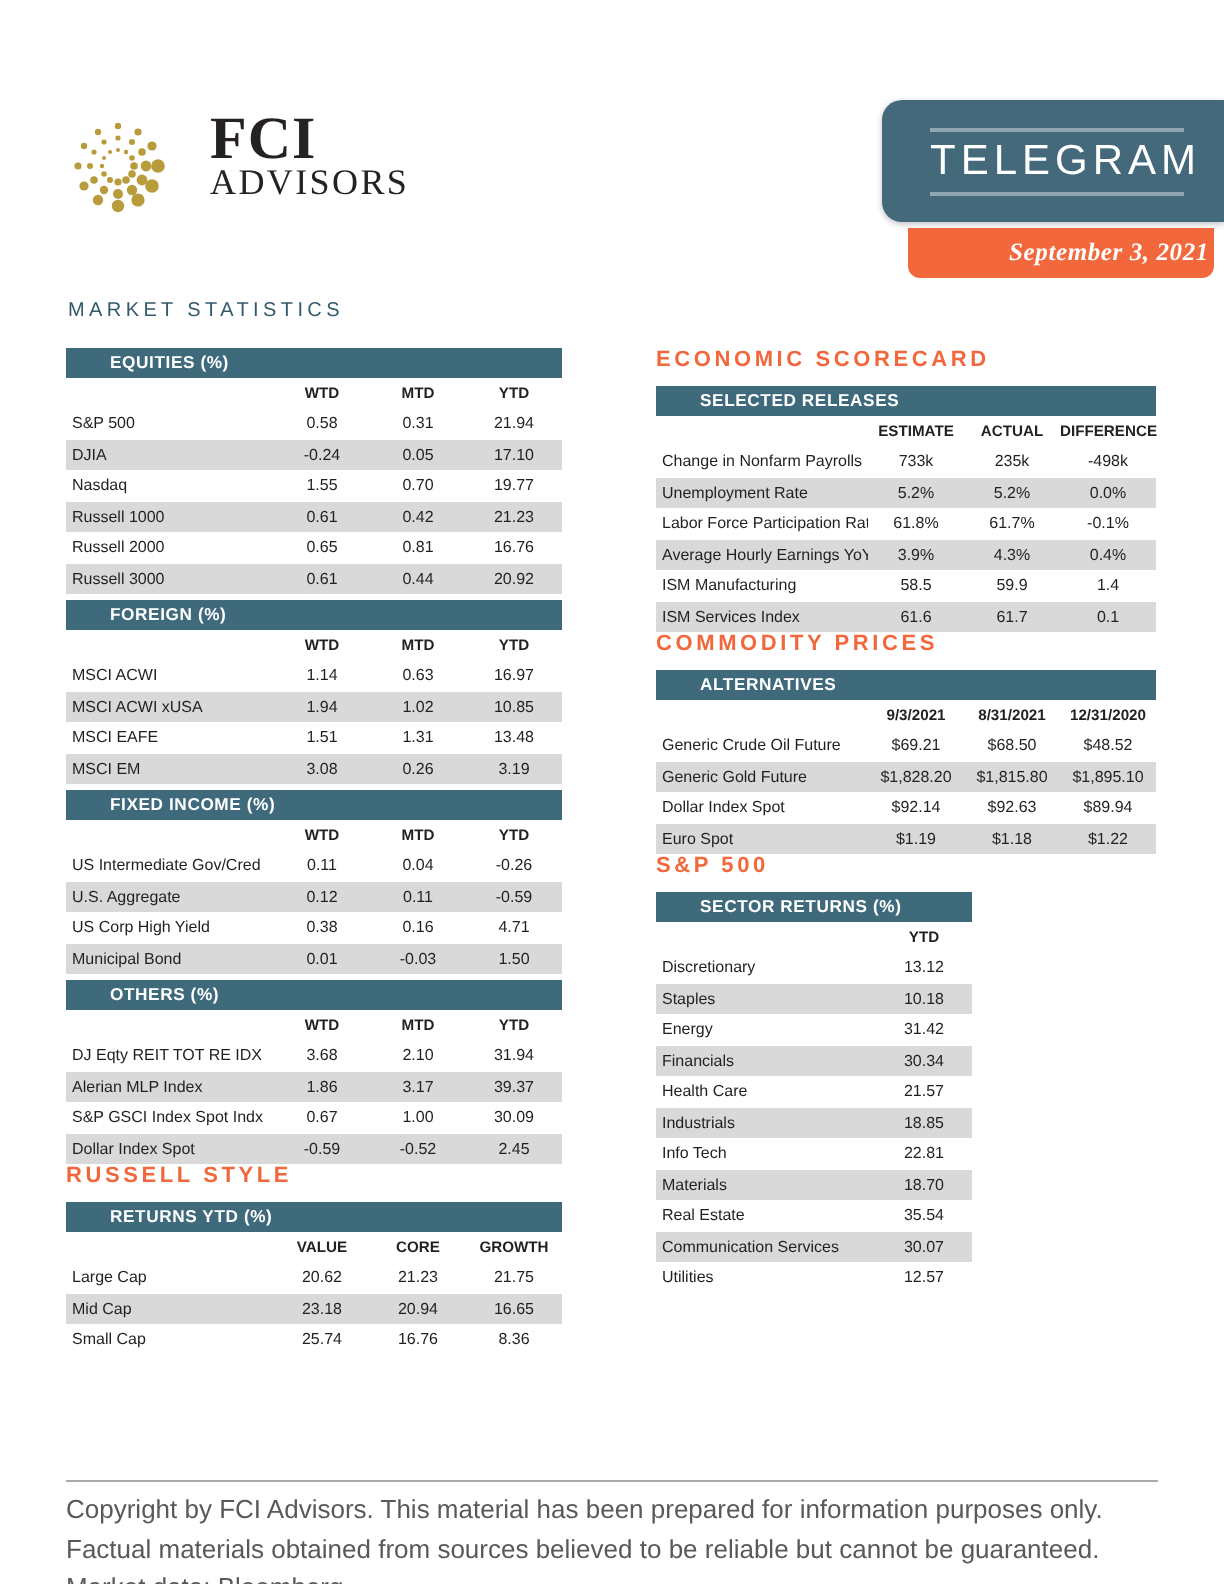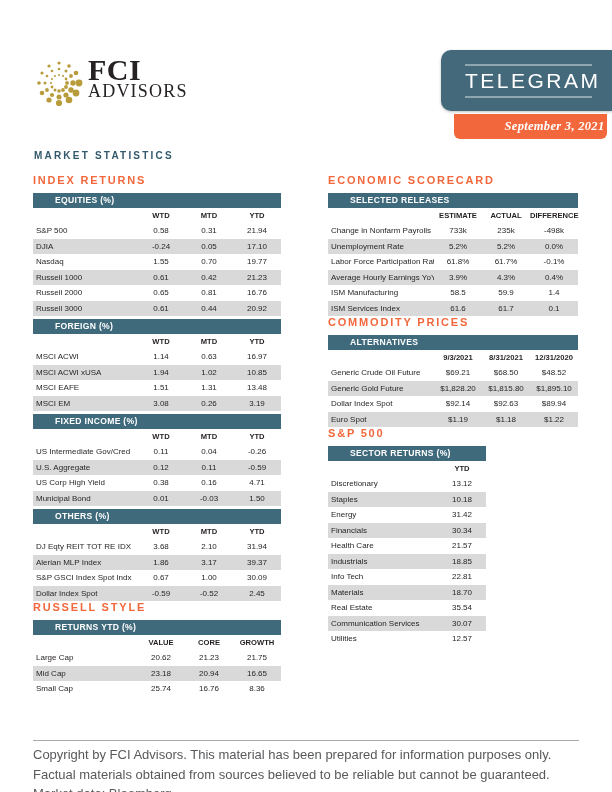--- a/index.html
+++ b/index.html
@@ -3,21 +3,21 @@
 <meta charset="utf-8">
 <style>
   html,body{margin:0;padding:0;background:#e8e8e8;}
   .page{
     position:relative;width:612px;height:792px;margin:0 auto;background:#fff;
     font-family:"Liberation Sans", sans-serif;color:var(--text,#231F20);overflow:hidden;
   }
   
   .logo{position:absolute;left:33px;top:56px;display:flex;align-items:flex-start;}
   .logo svg{display:block;}
-  .brand{margin-left:3px;font-family:"Liberation Serif", serif;color:#262223;}
+  .brand{margin-left:20px;font-family:"Liberation Serif", serif;color:#262223;}
   .brand-top{font-size:30px;line-height:27px;font-weight:bold;letter-spacing:0.5px;}
   .brand-bottom{font-size:18px;line-height:16px;letter-spacing:1.2px;}
   .telegram{
     position:absolute;left:412px;top:50px;right:0;height:61px;
     background:var(--teal-box,#44697B);border-radius:10px 0 0 10px;
     display:flex;flex-direction:column;justify-content:center;
     padding:0 20px 0 24px;box-sizing:border-box;
     box-shadow:0 1px 3px rgba(0,0,0,0.25);
     margin-left:29px;
   }
@@ -25,21 +25,21 @@
   .tg-title{color:#fff;font-size:21px;letter-spacing:2.5px;text-align:center;line-height:26px;margin:2px 0;}
   .ribbon{
     position:absolute;left:454px;top:114px;right:5px;height:25px;
     background:var(--orange,#F2683C);border-radius:0 0 6px 6px;
     color:#fff;font-family:"Liberation Serif", serif;font-style:italic;font-weight:bold;
     font-size:12.5px;text-align:center;line-height:25px;letter-spacing:0.3px;padding-left:48px;
   }
   
   .market-stats{
     position:absolute;left:34px;top:150px;
-    color:var(--teal-dark,#33596C);font-size:10px;font-weight:bold;letter-spacing:2.2px;
+    color:var(--teal-dark,#33596C);font-size:10px;font-weight:normal;letter-spacing:2.2px;
   }
   h2.section{
     margin:0 0 6px;height:13px;line-height:13px;
     color:var(--orange,#F2683C);font-size:11px;font-weight:bold;letter-spacing:1.8px;
   }
   
   .col-left{position:absolute;left:33px;top:174px;width:248px;}
   .col-right{position:absolute;left:328px;top:174px;width:250px;}
   
   .stat-table{width:100%;}
@@ -121,21 +121,20 @@
   <div class="telegram">
     <div class="tg-line"></div>
     <div class="tg-title">TELEGRAM</div>
     <div class="tg-line"></div>
   </div>
   <div class="ribbon">September 3, 2021</div>
 
   <div class="market-stats">MARKET STATISTICS</div>
 
   <div class="col-left">
-    <h2 class="section">INDEX RETURNS</h2>
     <div class="stat-table">
         <div class="bar">EQUITIES (%)</div>
         <div class="row head">
           <div class="label"></div>
           <div class="val">WTD</div>
           <div class="val">MTD</div>
           <div class="val">YTD</div>
         </div>
         <div class="row">
           <div class="label">S&amp;P 500</div>

